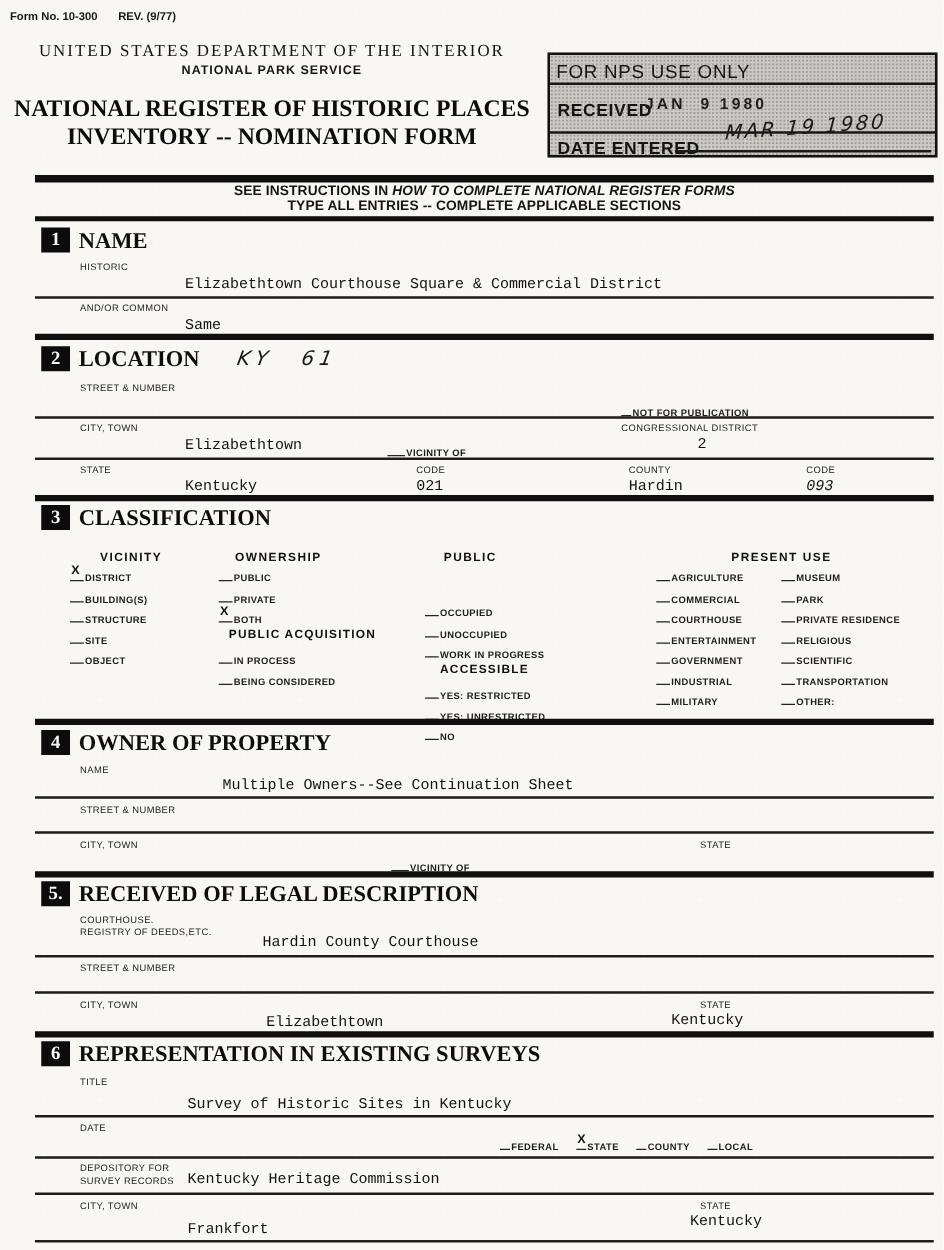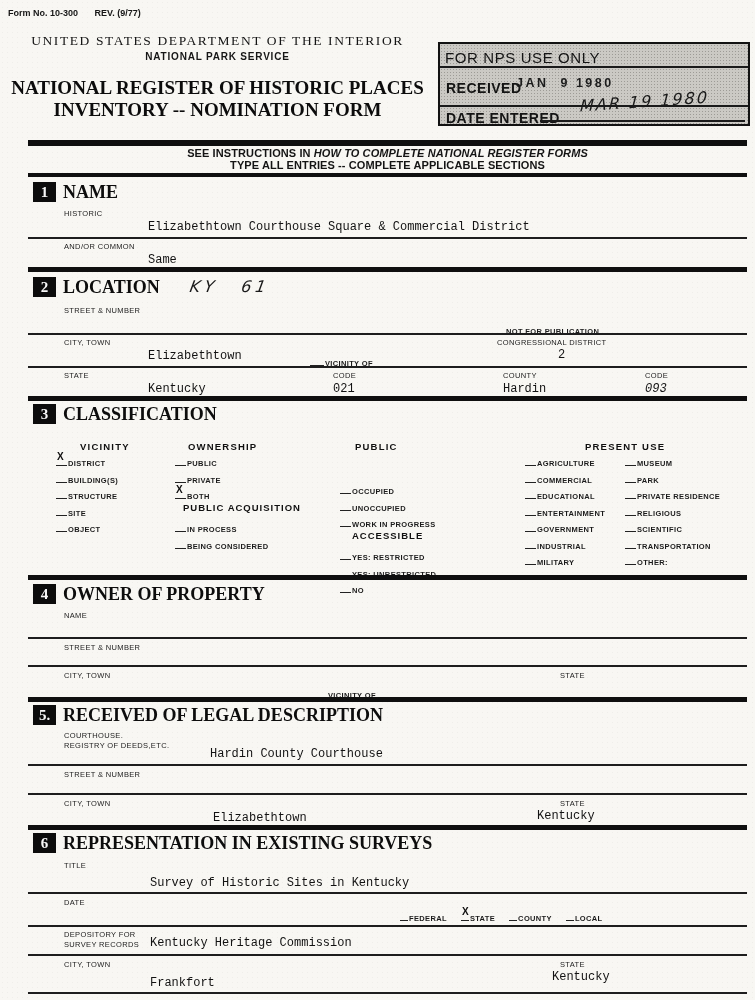--- a/index.html
+++ b/index.html
@@ -144,21 +144,21 @@
     <div class="ck"><span class="mk"></span><span class="bl"></span><span class="cl">WORK IN PROGRESS</span></div>
     <div class="subhdr" style="padding-left:12px;">ACCESSIBLE</div>
     <div class="ck"><span class="mk"></span><span class="bl"></span><span class="cl">YES: RESTRICTED</span></div>
     <div class="ck"><span class="mk"></span><span class="bl"></span><span class="cl">YES: UNRESTRICTED</span></div>
     <div class="ck"><span class="mk"></span><span class="bl"></span><span class="cl">NO</span></div>
   </div>
 
   <div class="col" style="left:525px;">
     <div class="ck"><span class="mk"></span><span class="bl"></span><span class="cl">AGRICULTURE</span></div>
     <div class="ck"><span class="mk"></span><span class="bl"></span><span class="cl">COMMERCIAL</span></div>
-    <div class="ck"><span class="mk"></span><span class="bl"></span><span class="cl">EDUCATIONAL</span></div>
+    <div class="ck"><span class="mk"></span><span class="bl"></span><span class="cl">COURTHOUSE</span></div>
     <div class="ck"><span class="mk"></span><span class="bl"></span><span class="cl">ENTERTAINMENT</span></div>
     <div class="ck"><span class="mk"></span><span class="bl"></span><span class="cl">GOVERNMENT</span></div>
     <div class="ck"><span class="mk"></span><span class="bl"></span><span class="cl">INDUSTRIAL</span></div>
     <div class="ck"><span class="mk"></span><span class="bl"></span><span class="cl">MILITARY</span></div>
   </div>
 
   <div class="col" style="left:625px;">
     <div class="ck"><span class="mk"></span><span class="bl"></span><span class="cl">MUSEUM</span></div>
     <div class="ck"><span class="mk"></span><span class="bl"></span><span class="cl">PARK</span></div>
     <div class="ck"><span class="mk"></span><span class="bl"></span><span class="cl">PRIVATE RESIDENCE</span></div>
@@ -167,20 +167,21 @@
     <div class="ck"><span class="mk"></span><span class="bl"></span><span class="cl">TRANSPORTATION</span></div>
     <div class="ck"><span class="mk"></span><span class="bl"></span><span class="cl">OTHER:</span></div>
   </div>
   <div class="bar" style="top:575px;"></div>
 
   <div class="sechead" style="left:33px;top:584px;">
     <span class="nbox">4</span>
     <span class="stitle">OWNER OF PROPERTY</span>
   </div>
   <div class="lbl" style="left:64px;top:611px;">NAME</div>
+  <div class="tw" style="left:178px;top:621px;">Multiple Owners--See Continuation Sheet</div>
   <div class="rule" style="top:637px;"></div>
   <div class="lbl" style="left:64px;top:643px;">STREET &amp; NUMBER</div>
   <div class="rule" style="top:665px;"></div>
   <div class="lbl" style="left:64px;top:671px;">CITY, TOWN</div>
   <div class="ckabs" style="left:313px;top:684px;">
     <span class="bl w14"></span><span class="cl">VICINITY OF</span>
   </div>
   <div class="lbl" style="left:560px;top:671px;">STATE</div>
   <div class="bar" style="top:697px;"></div>
 

